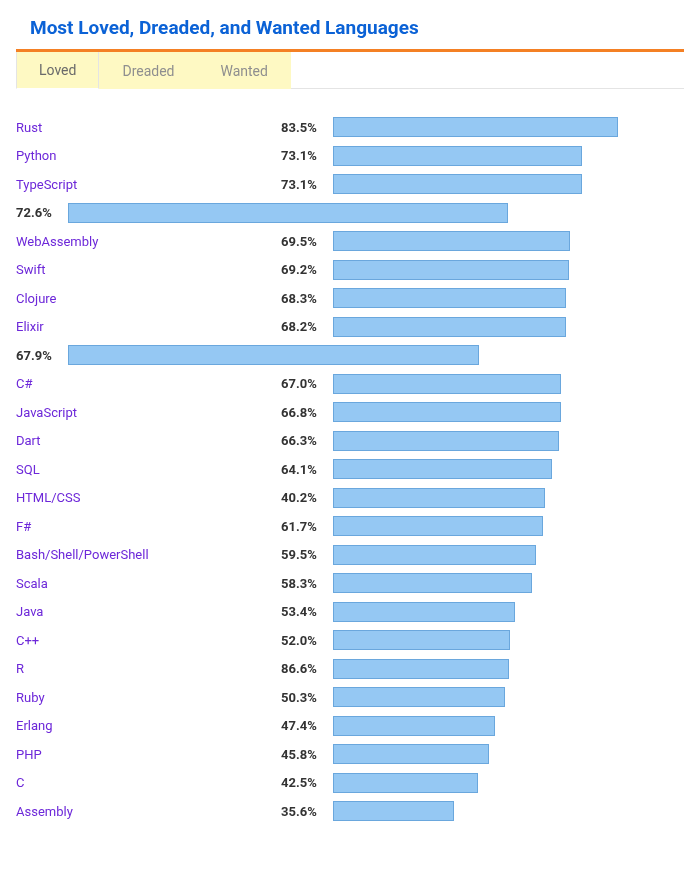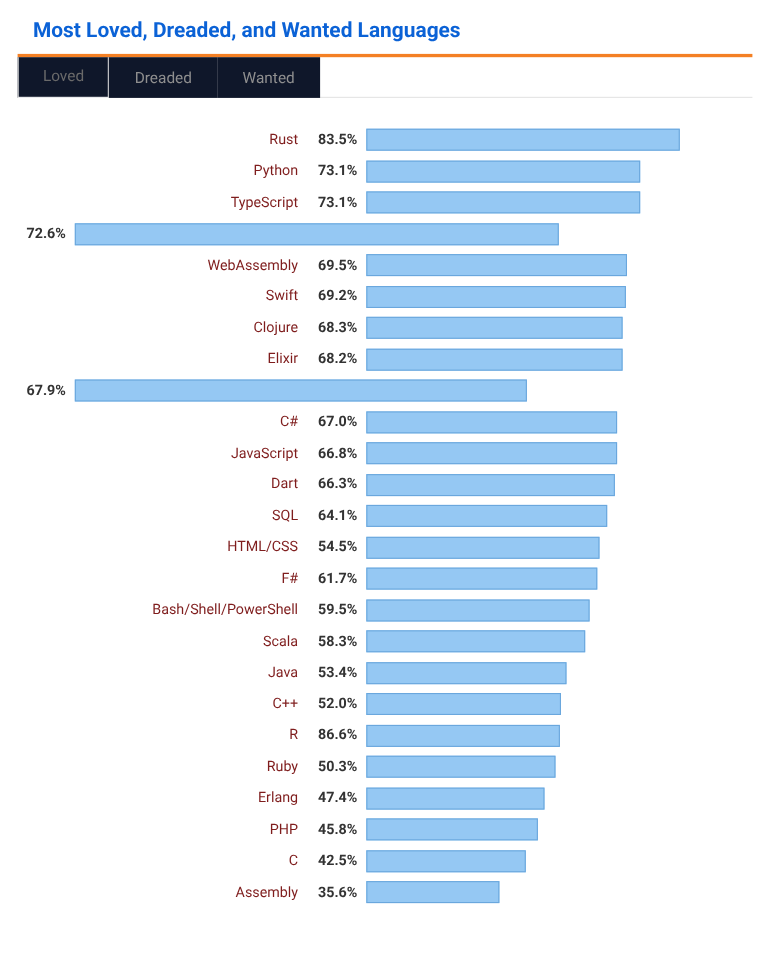--- a/index.html
+++ b/index.html
@@ -23,48 +23,47 @@
     padding-top: 0;
   }
   .tab {
     position: relative;
     padding: 10px 22px 10px 22px;
     font-size: 14px;
     color: #8f8f8f;
     cursor: pointer;
     border: 1px solid transparent;
     border-bottom: none;
-    background: #0f172a;
+    background: #fef9c3;
     margin-bottom: -1px;
   }
   .tab.active {
     color: #6a6a6a;
     border: 1px solid #e4e4e4;
     border-bottom: 1px solid #fff;
     border-top: none;
   }
   .chart {
     padding: 24px 10px 0 0;
   }
   .row {
     display: flex;
     align-items: center;
     height: 28.5px;
   }
   .label {
     width: 265px;
-    text-align: right;
     padding-right: 10px;
     font-size: 13px;
-    color: #7f1d1d;
+    color: #6d28d9;
     white-space: nowrap;
   }
   .pct {
     width: 52px;
-    text-align: center;
+    text-align: left;
     font-size: 13px;
     font-weight: 700;
     color: #333;
   }
   .bar-track {
     flex: 1;
     height: 20px;
     position: relative;
   }
   .bar {
@@ -169,21 +168,21 @@
     </div>
     <div class="row">
       <div class="label">SQL</div>
       <div class="pct">64.1%</div>
       <div class="bar-track">
         <div class="bar" style="width: 64.1%; background: rgb(149, 200, 243); border-color: rgb(106, 167, 221);"></div>
       </div>
     </div>
     <div class="row">
       <div class="label">HTML/CSS</div>
-      <div class="pct">54.5%</div>
+      <div class="pct">40.2%</div>
       <div class="bar-track">
         <div class="bar" style="width: 62.2%; background: rgb(149, 200, 243); border-color: rgb(106, 167, 221);"></div>
       </div>
     </div>
     <div class="row">
       <div class="label">F#</div>
       <div class="pct">61.7%</div>
       <div class="bar-track">
         <div class="bar" style="width: 61.7%; background: rgb(149, 200, 243); border-color: rgb(106, 167, 221);"></div>
       </div>

